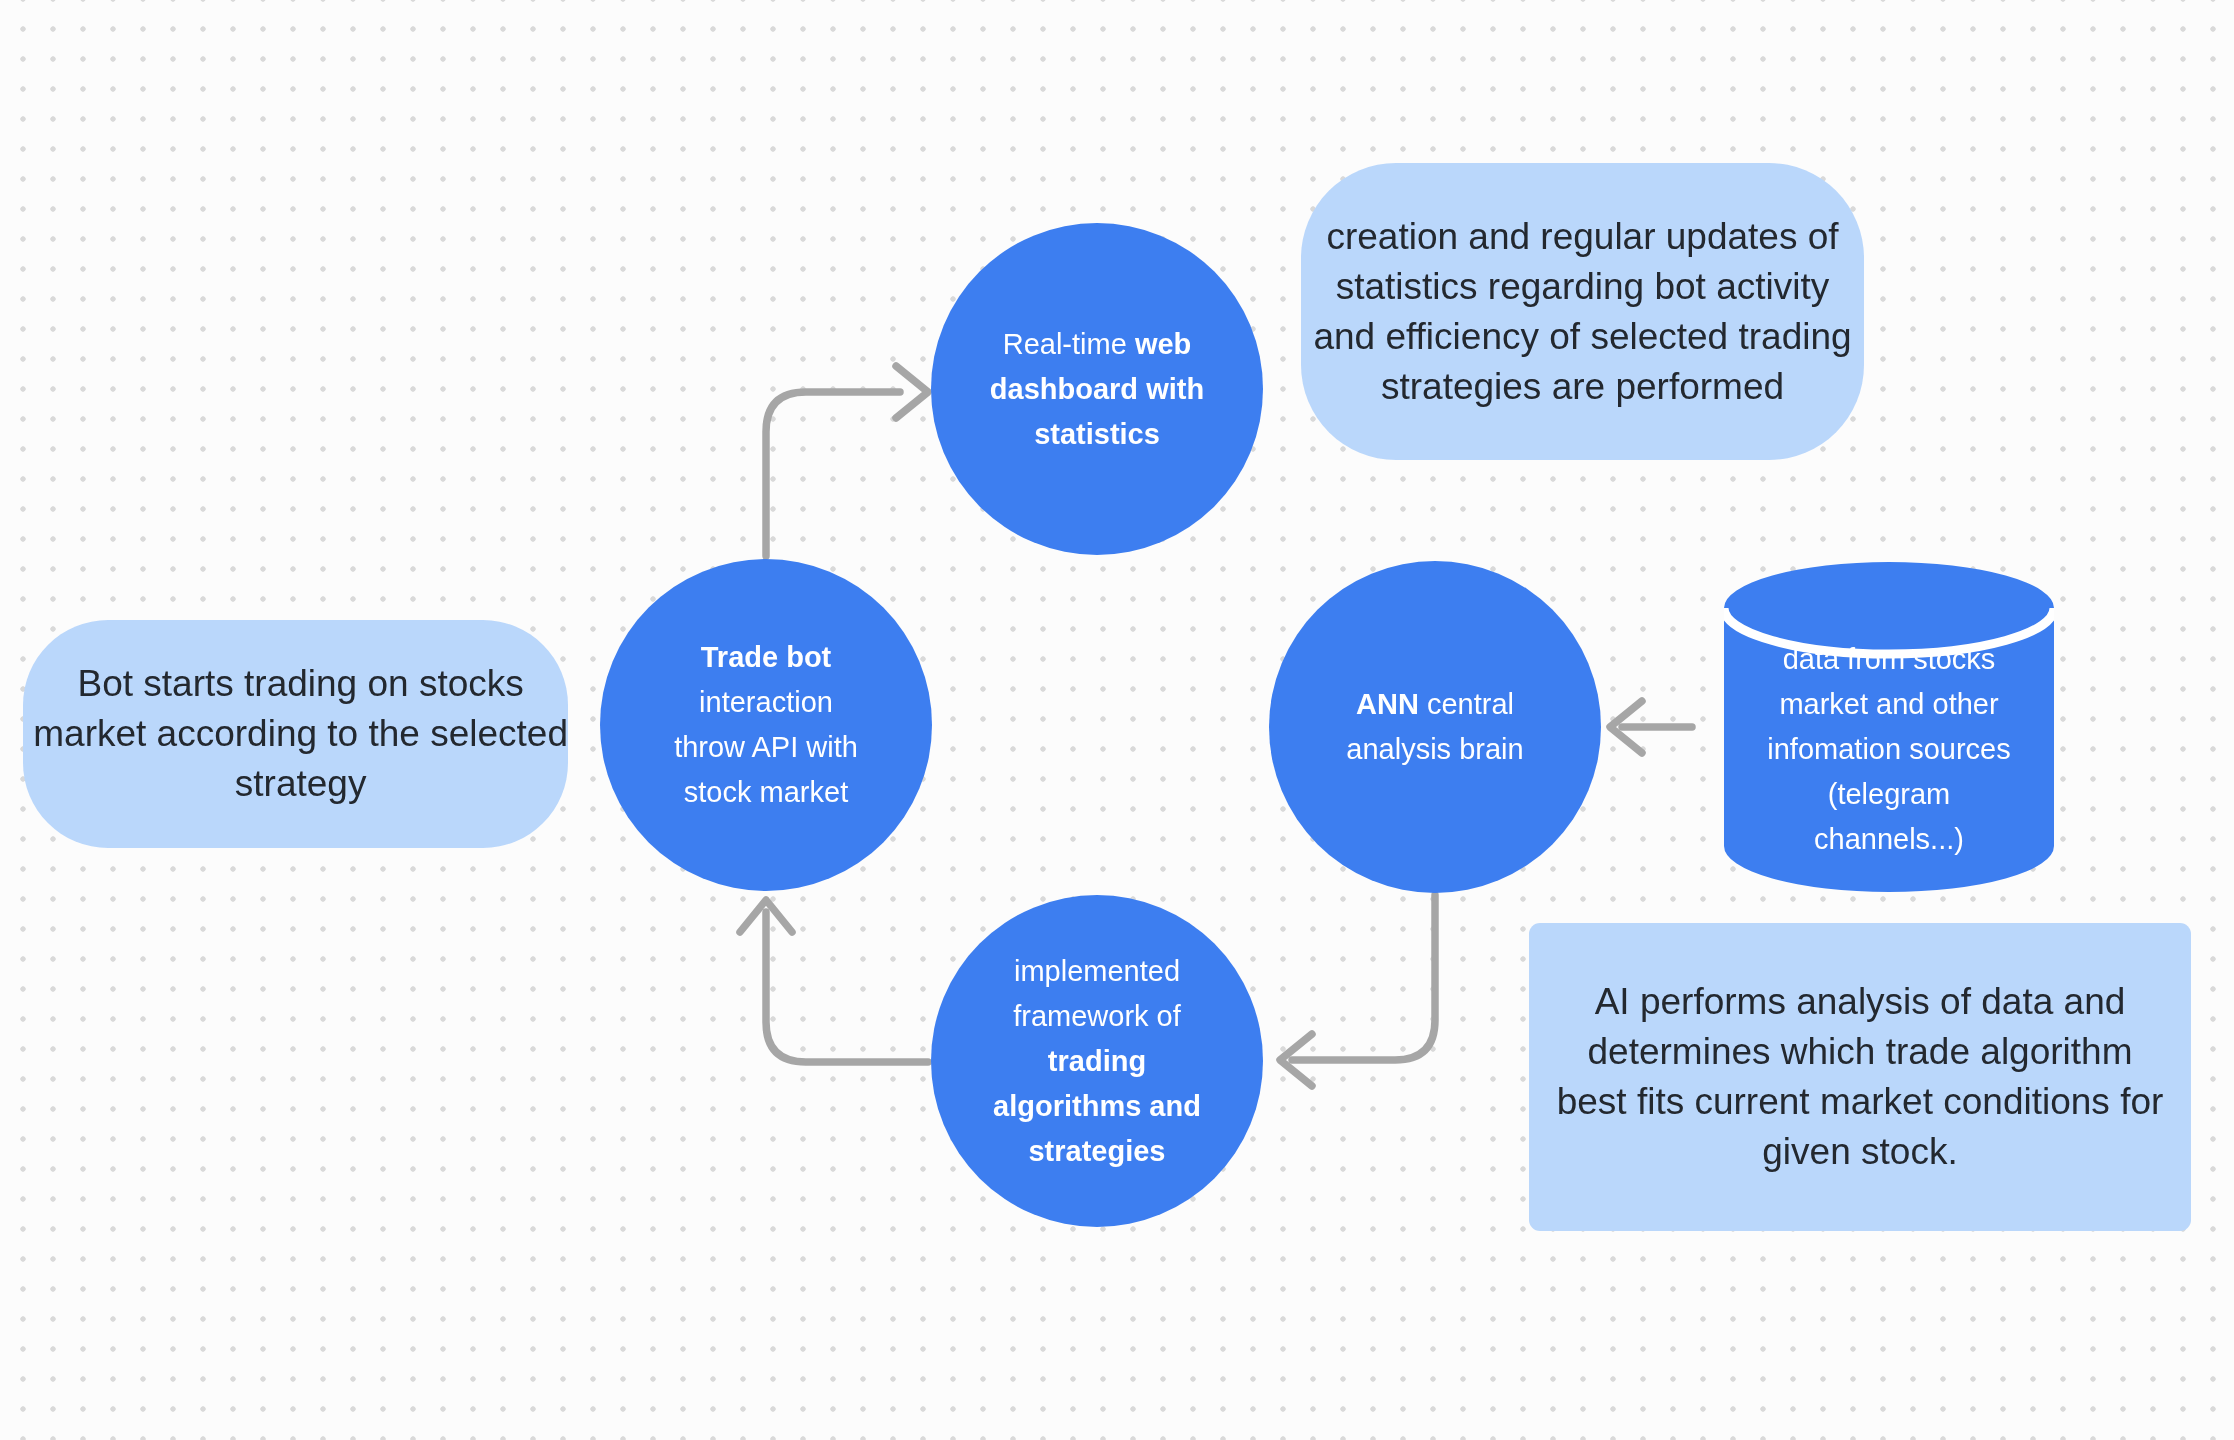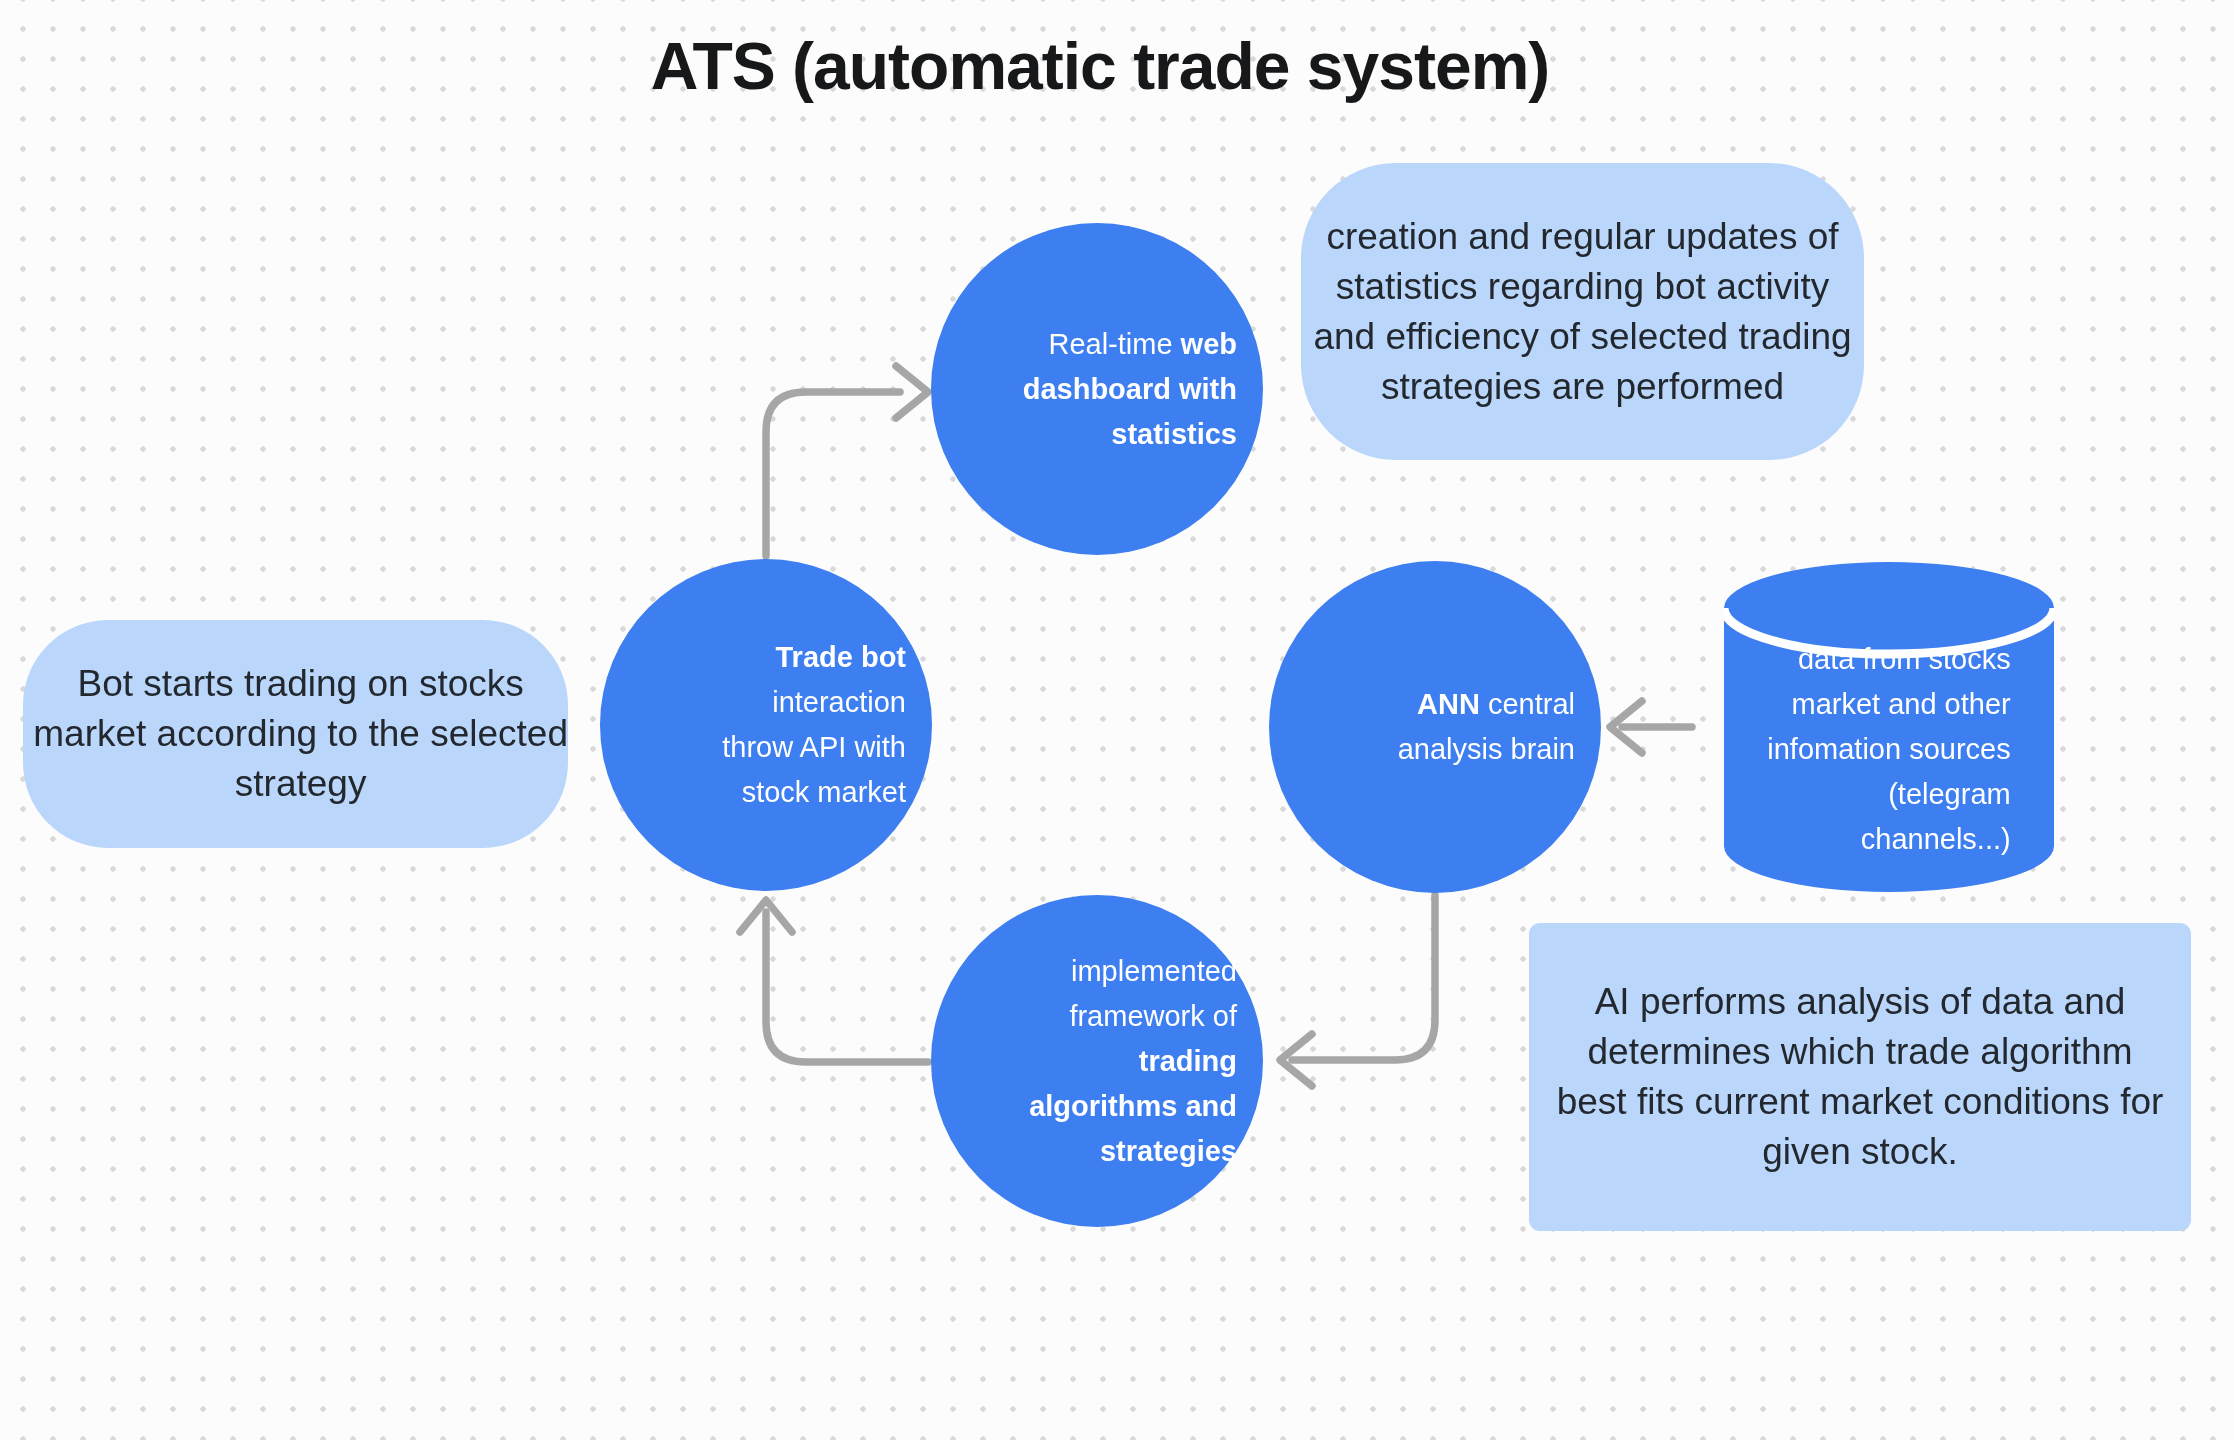--- a/index.html
+++ b/index.html
@@ -18,21 +18,21 @@
     text-align:center;
     font-size:66px;font-weight:700;letter-spacing:-1px;
     color:var(--title_color,#17181A);
   }
   .node{
     position:absolute;width:332px;height:332px;border-radius:50%;
     background:var(--node_blue,#3D7EF0);
     display:flex;align-items:center;justify-content:center;
   }
   .node-text{
-    width:280px;text-align:right;
+    width:280px;text-align:center;
     color:var(--text_light,#FFFFFF);
     font-size:29px;line-height:45px;
     white-space:pre-line;
   }
   .node-text b{font-weight:700;}
   .bubble{
     position:absolute;
     background:var(--bubble_blue,#BAD7FB);
     display:flex;align-items:center;justify-content:center;
   }
@@ -66,21 +66,20 @@
   .bubble-statistics{left:1301px;top:163px;width:563px;height:297px;border-radius:95px;}
   .bubble-bot-trading{left:23px;top:620px;width:545px;height:228px;border-radius:85px;justify-content:flex-end;}
   .bubble-ai-analysis{left:1529px;top:923px;width:662px;height:308px;border-radius:11px;}
   .bubble-activation{left:841px;top:1260px;width:517px;height:163px;border-radius:64px;}
 </style>
 </head>
 <body>
 
 <div class="canvas">
 
-  <div class="title">ATS (automatic trade system)</div>
 
   <svg class="arrows" width="2234" height="1440" viewBox="0 0 2234 1440">
     <g>
       <path class="arrow" d="M 766 556 L 766 432 Q 766 392 806 392 L 900 392"></path>
       <path class="arrow" d="M 896 366 L 928 392 L 896 418"></path>
     </g>
     <g>
       <path class="arrow" d="M 1692 727 L 1622 727"></path>
       <path class="arrow" d="M 1642 701 L 1610 727 L 1642 753"></path>
     </g>

